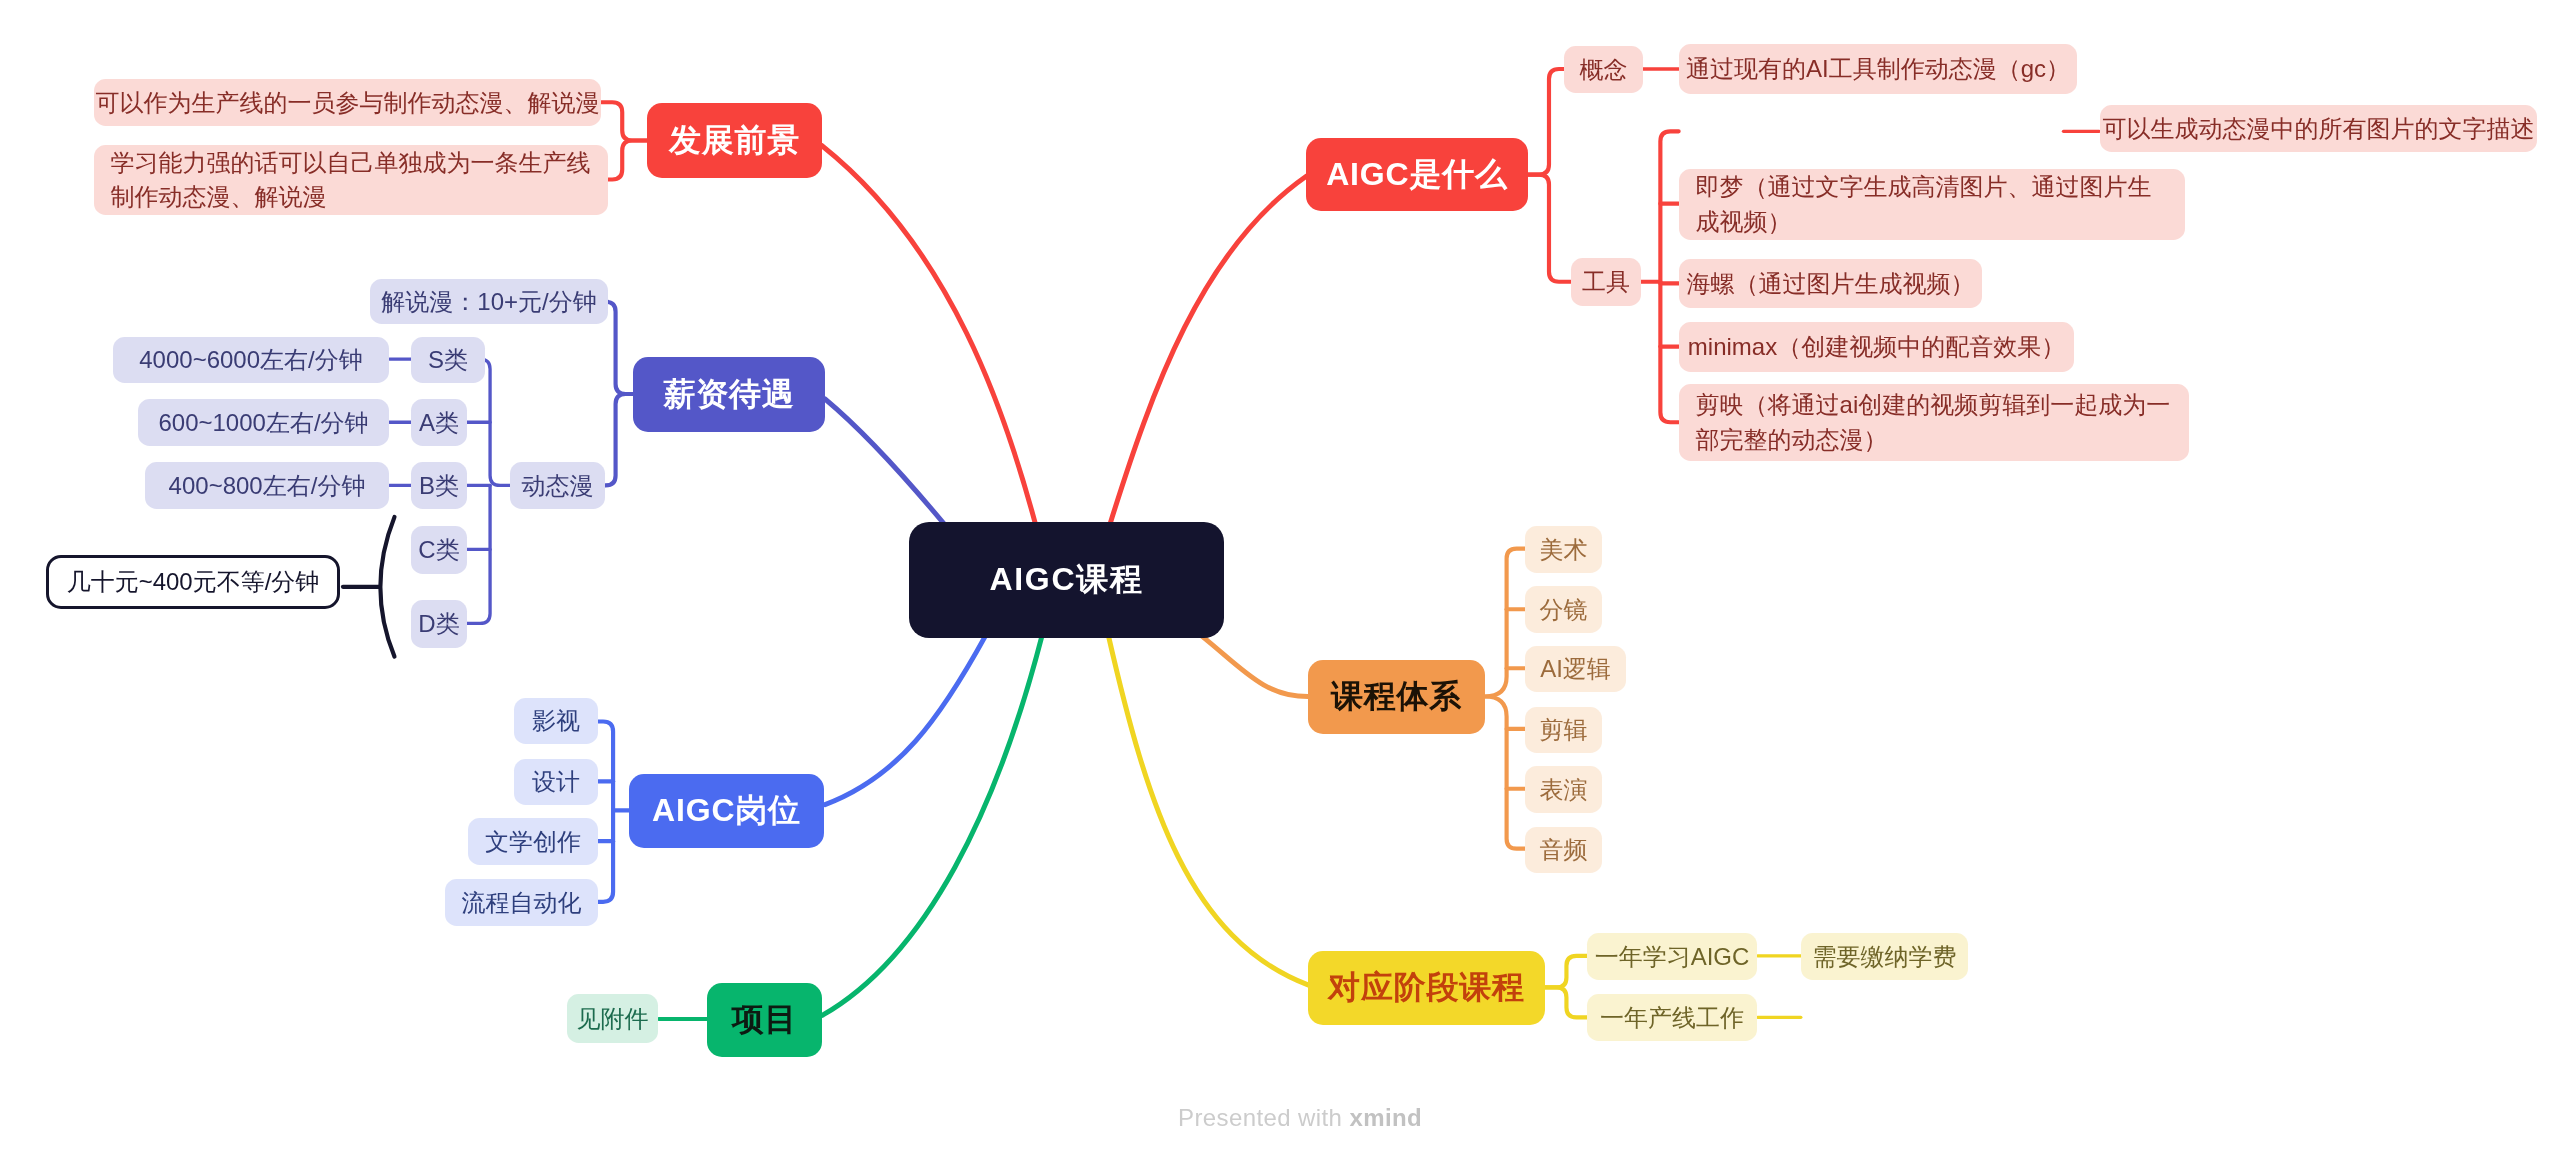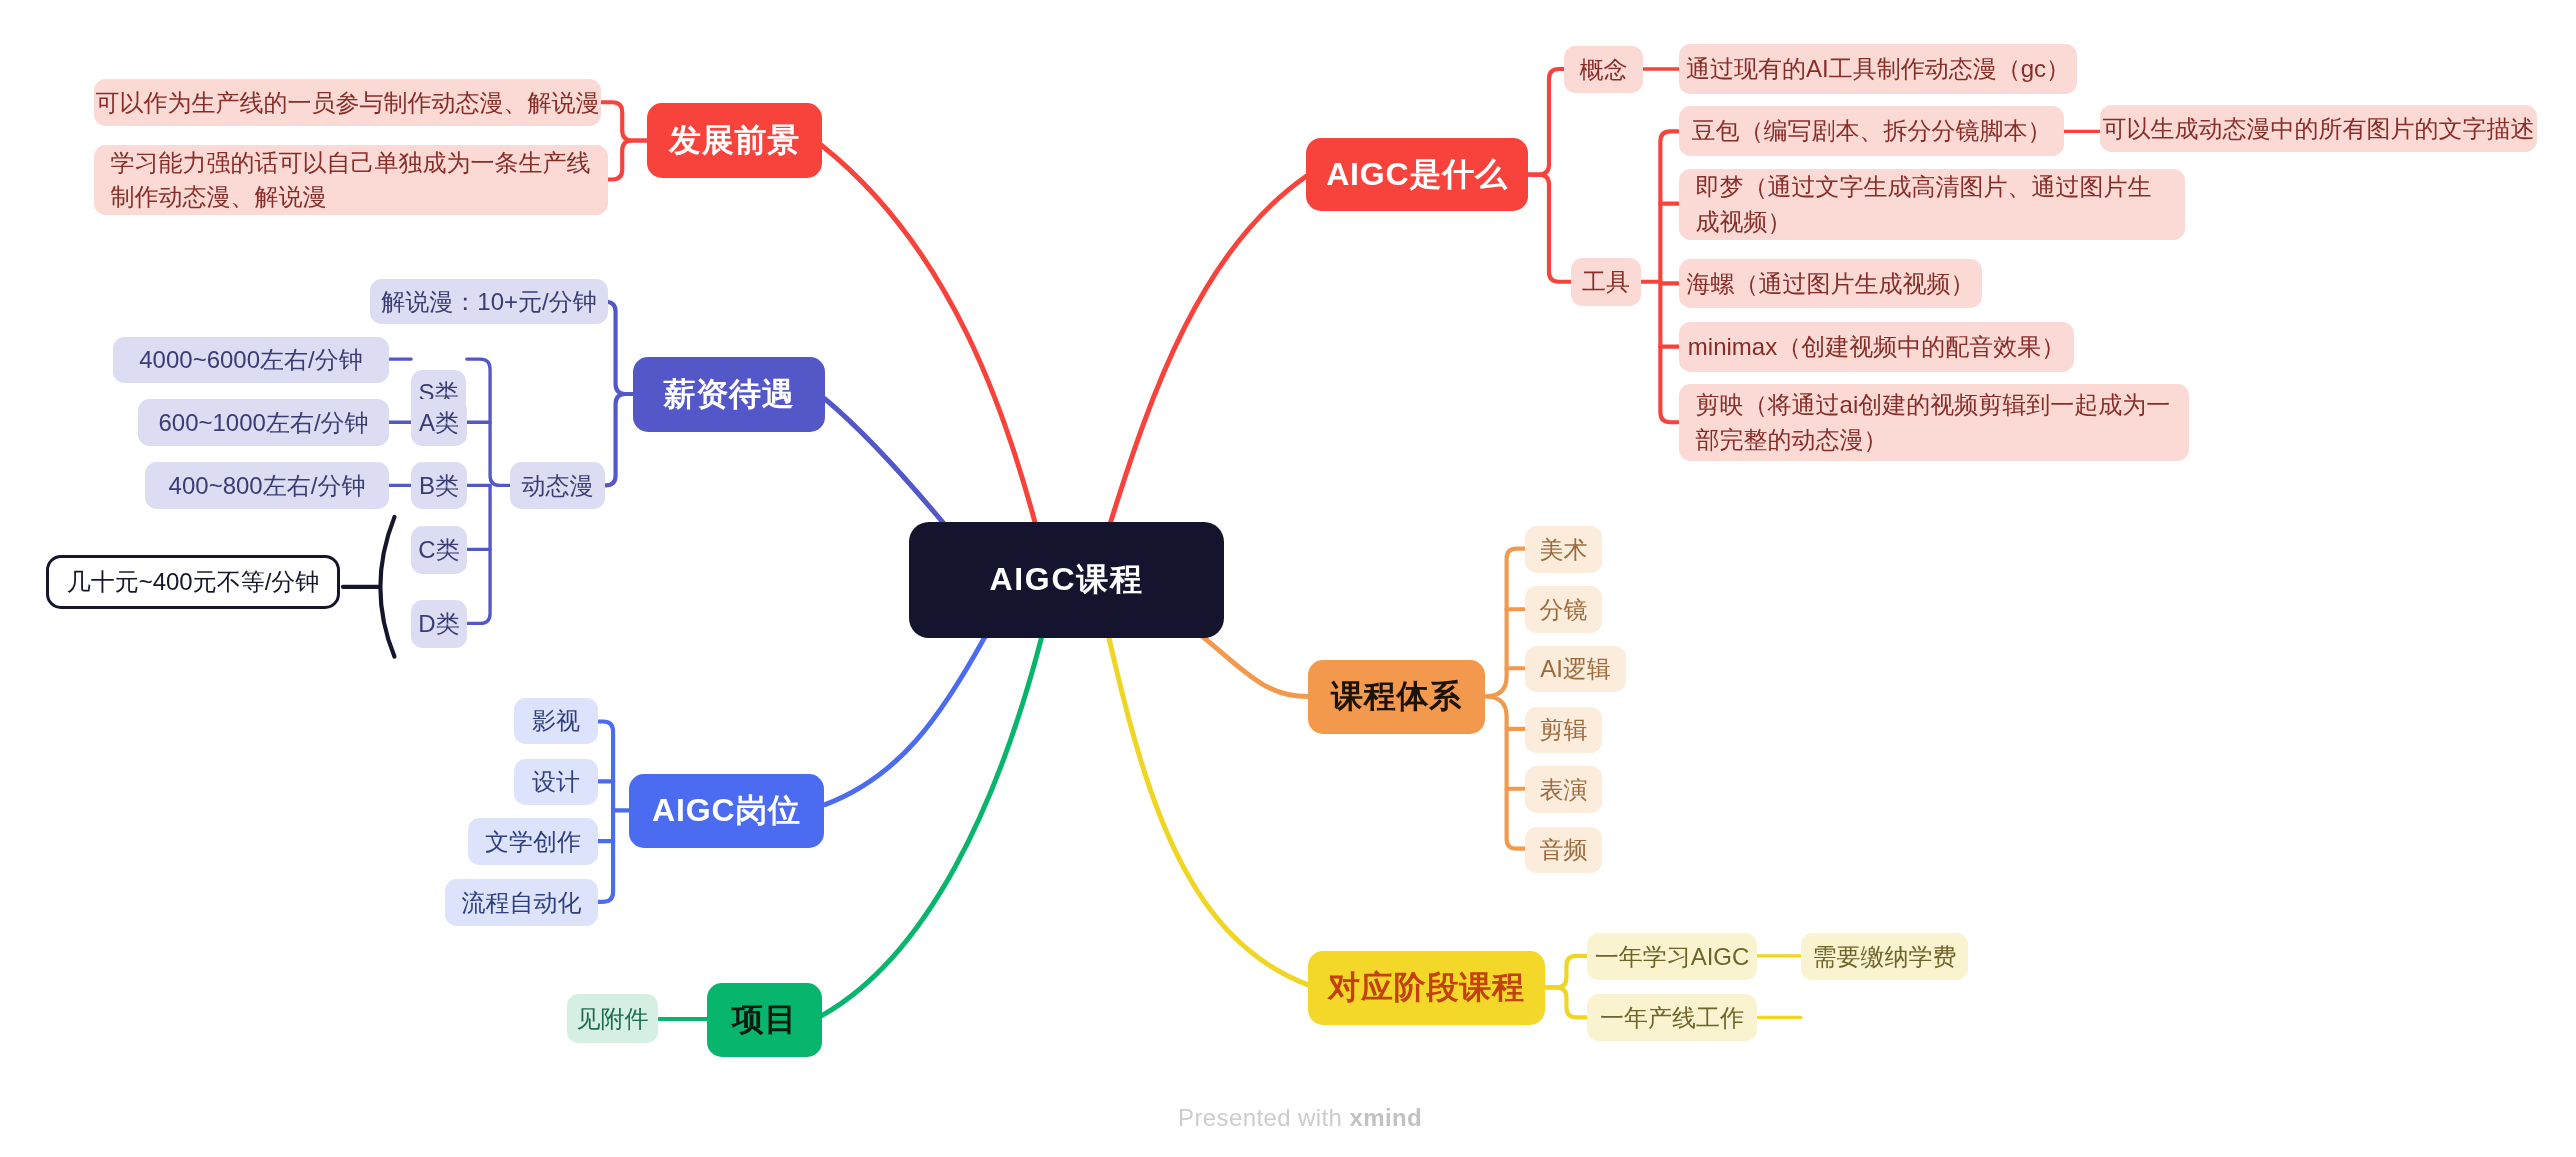--- a/index.html
+++ b/index.html
@@ -110,21 +110,21 @@
 
   <div class="node n-root c-root" style="left:909px;top:522px;width:315px;height:116px;">AIGC课程</div>
 
   <div class="node n-main c-red" style="left:647px;top:103px;width:175px;height:75px;">发展前景</div>
   <div class="node c-pink" style="left:94px;top:79px;width:507px;height:47px;">可以作为生产线的一员参与制作动态漫、解说漫</div>
   <div class="node c-pink wrap" style="left:94px;top:145px;width:514px;height:70px;">学习能力强的话可以自己单独成为一条生产线制作动态漫、解说漫</div>
 
   <div class="node n-main c-indigo" style="left:633px;top:357px;width:192px;height:75px;">薪资待遇</div>
   <div class="node c-lav" style="left:370px;top:279px;width:238px;height:45px;">解说漫：10+元/分钟</div>
   <div class="node c-lav" style="left:510px;top:462px;width:95px;height:47px;">动态漫</div>
-  <div class="node c-lav" style="left:411px;top:337px;width:55px;height:46px;padding:0;margin-top:33px;">S类</div>
+  <div class="node c-lav" style="left:411px;top:337px;width:74px;height:46px;padding:0;">S类</div>
   <div class="node c-lav" style="left:113px;top:337px;width:276px;height:46px;">4000~6000左右/分钟</div>
   <div class="node c-lav" style="left:411px;top:399px;width:56px;height:47px;padding:0;">A类</div>
   <div class="node c-lav" style="left:138px;top:399px;width:251px;height:47px;">600~1000左右/分钟</div>
   <div class="node c-lav" style="left:411px;top:462px;width:56px;height:47px;padding:0;">B类</div>
   <div class="node c-lav" style="left:145px;top:462px;width:244px;height:47px;">400~800左右/分钟</div>
   <div class="node c-lav" style="left:411px;top:526px;width:56px;height:48px;padding:0;">C类</div>
   <div class="node c-lav" style="left:411px;top:600px;width:56px;height:48px;padding:0;">D类</div>
   <div class="node c-summary" style="left:46px;top:555px;width:294px;height:54px;">几十元~400元不等/分钟</div>
 
   <div class="node n-main c-blue" style="left:629px;top:774px;width:195px;height:74px;">AIGC岗位</div>
@@ -133,21 +133,20 @@
   <div class="node c-lblue" style="left:468px;top:818px;width:130px;height:47px;padding:0;">文学创作</div>
   <div class="node c-lblue" style="left:445px;top:879px;width:153px;height:47px;padding:0;">流程自动化</div>
 
   <div class="node n-main c-green" style="left:707px;top:983px;width:115px;height:74px;">项目</div>
   <div class="node c-mint" style="left:567px;top:994px;width:91px;height:49px;padding:0;">见附件</div>
 
   <div class="node n-main c-red" style="left:1306px;top:138px;width:222px;height:73px;">AIGC是什么</div>
   <div class="node c-pink" style="left:1564px;top:46px;width:79px;height:47px;padding:0;">概念</div>
   <div class="node c-pink" style="left:1679px;top:44px;width:398px;height:50px;">通过现有的AI工具制作动态漫（gc）</div>
   <div class="node c-pink" style="left:1571px;top:258px;width:70px;height:48px;padding:0;">工具</div>
-  <div class="node c-pink" style="left:1679px;top:106px;width:385px;height:50px;">豆包（编写剧本、拆分分镜脚本）</div>
   <div class="node c-pink" style="left:2100px;top:105px;width:437px;height:47px;">可以生成动态漫中的所有图片的文字描述</div>
   <div class="node c-pink wrap" style="left:1679px;top:169px;width:506px;height:71px;">即梦（通过文字生成高清图片、通过图片生成视频）</div>
   <div class="node c-pink" style="left:1679px;top:259px;width:303px;height:49px;">海螺（通过图片生成视频）</div>
   <div class="node c-pink" style="left:1679px;top:322px;width:395px;height:50px;">minimax（创建视频中的配音效果）</div>
   <div class="node c-pink wrap" style="left:1679px;top:384px;width:510px;height:77px;">剪映（将通过ai创建的视频剪辑到一起成为一部完整的动态漫）</div>
 
   <div class="node n-main c-orange" style="left:1308px;top:660px;width:177px;height:74px;">课程体系</div>
   <div class="node c-peach" style="left:1525px;top:526px;width:77px;height:47px;padding:0;">美术</div>
   <div class="node c-peach" style="left:1525px;top:586px;width:77px;height:47px;padding:0;">分镜</div>
   <div class="node c-peach" style="left:1525px;top:646px;width:101px;height:46px;padding:0;">AI逻辑</div>

